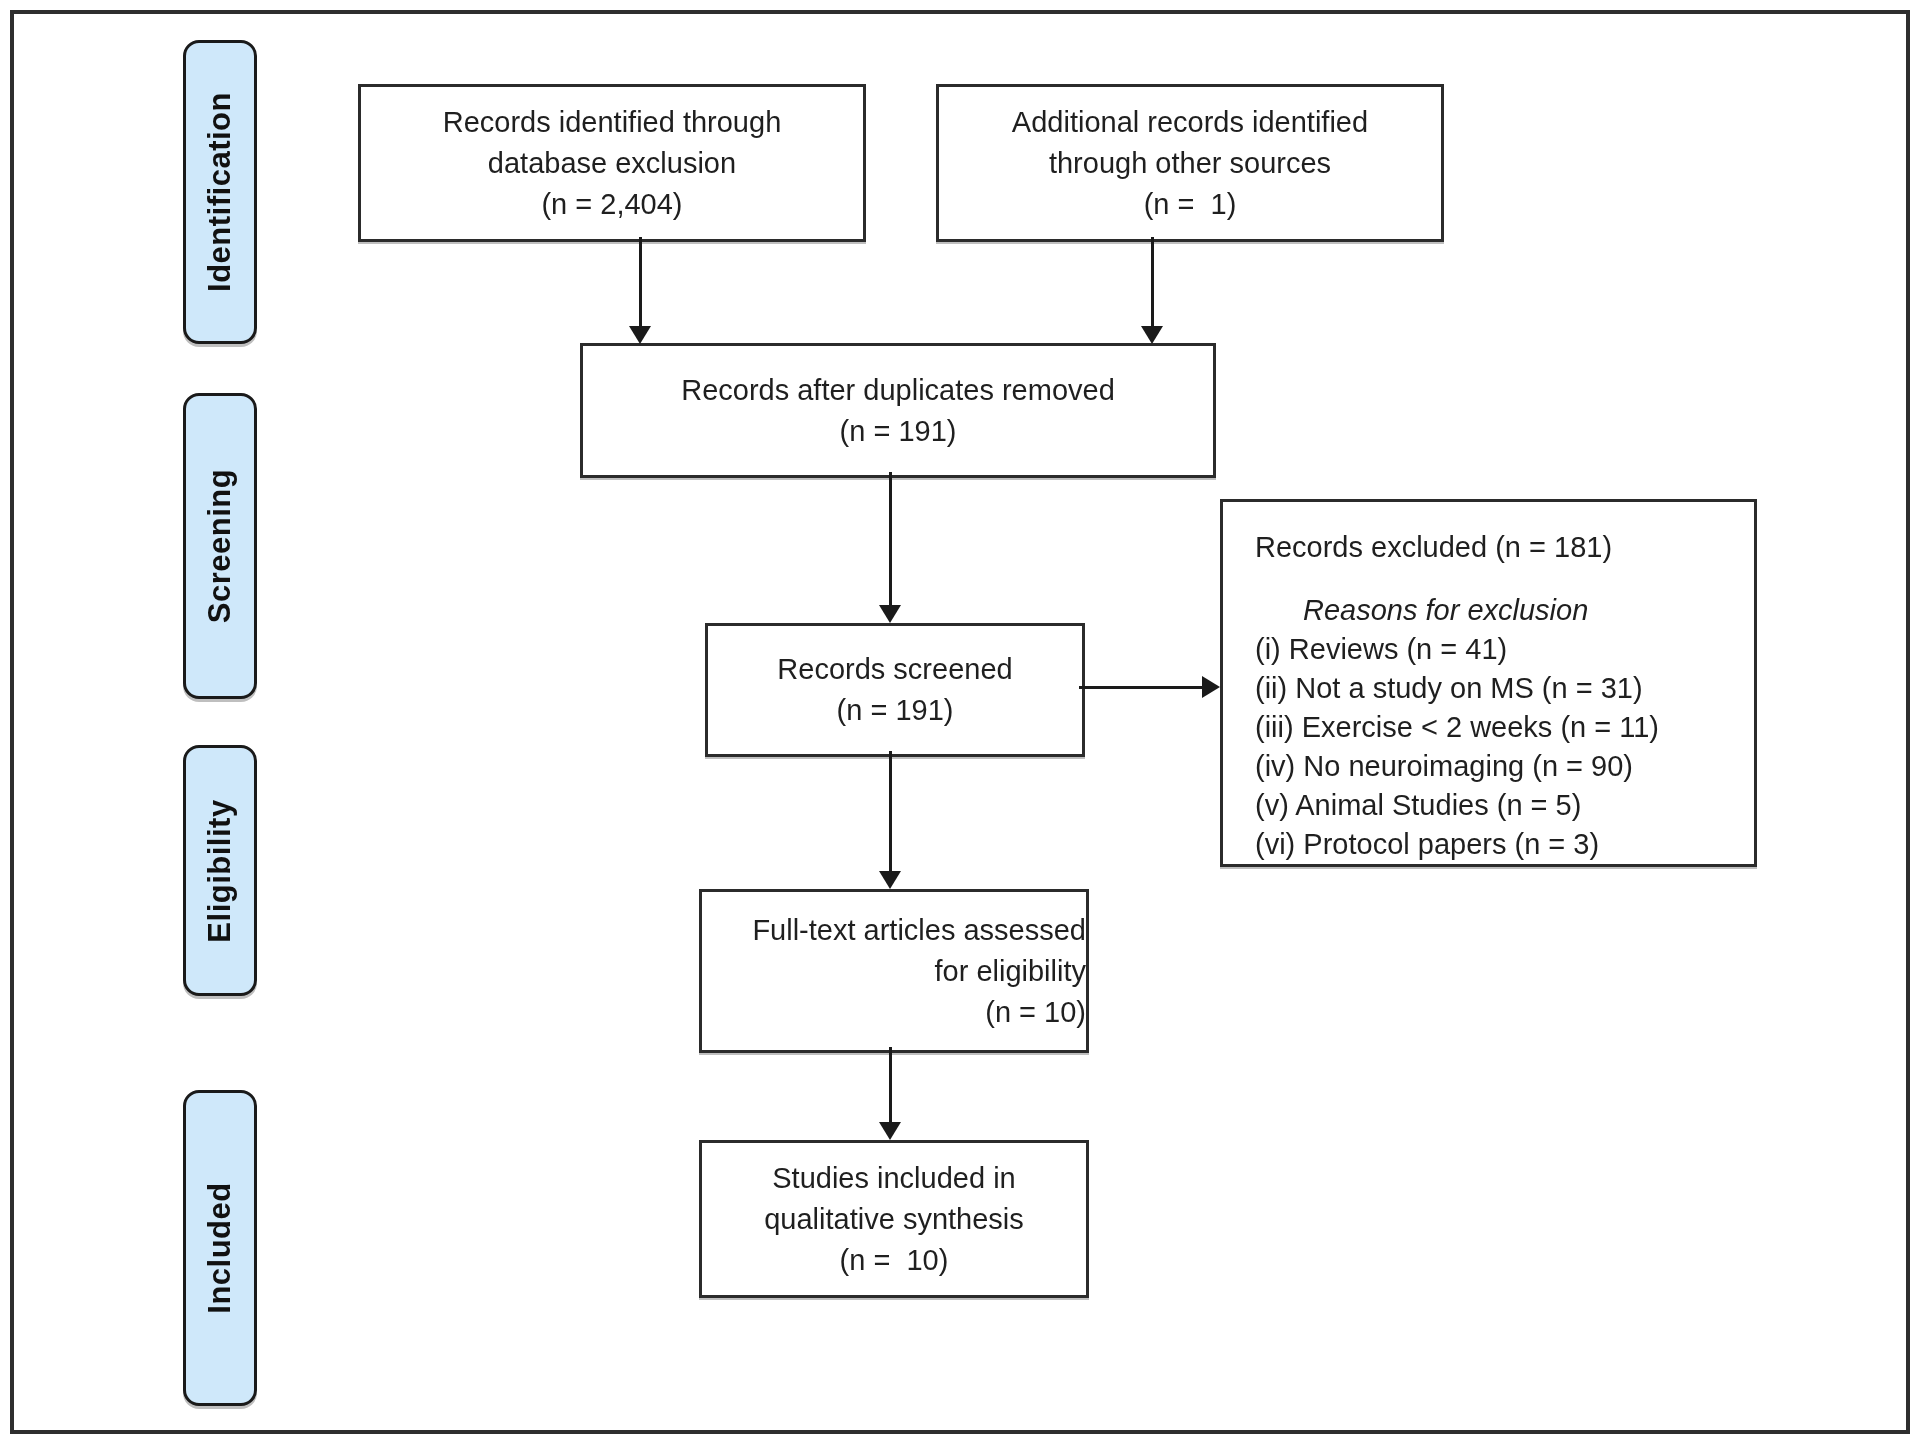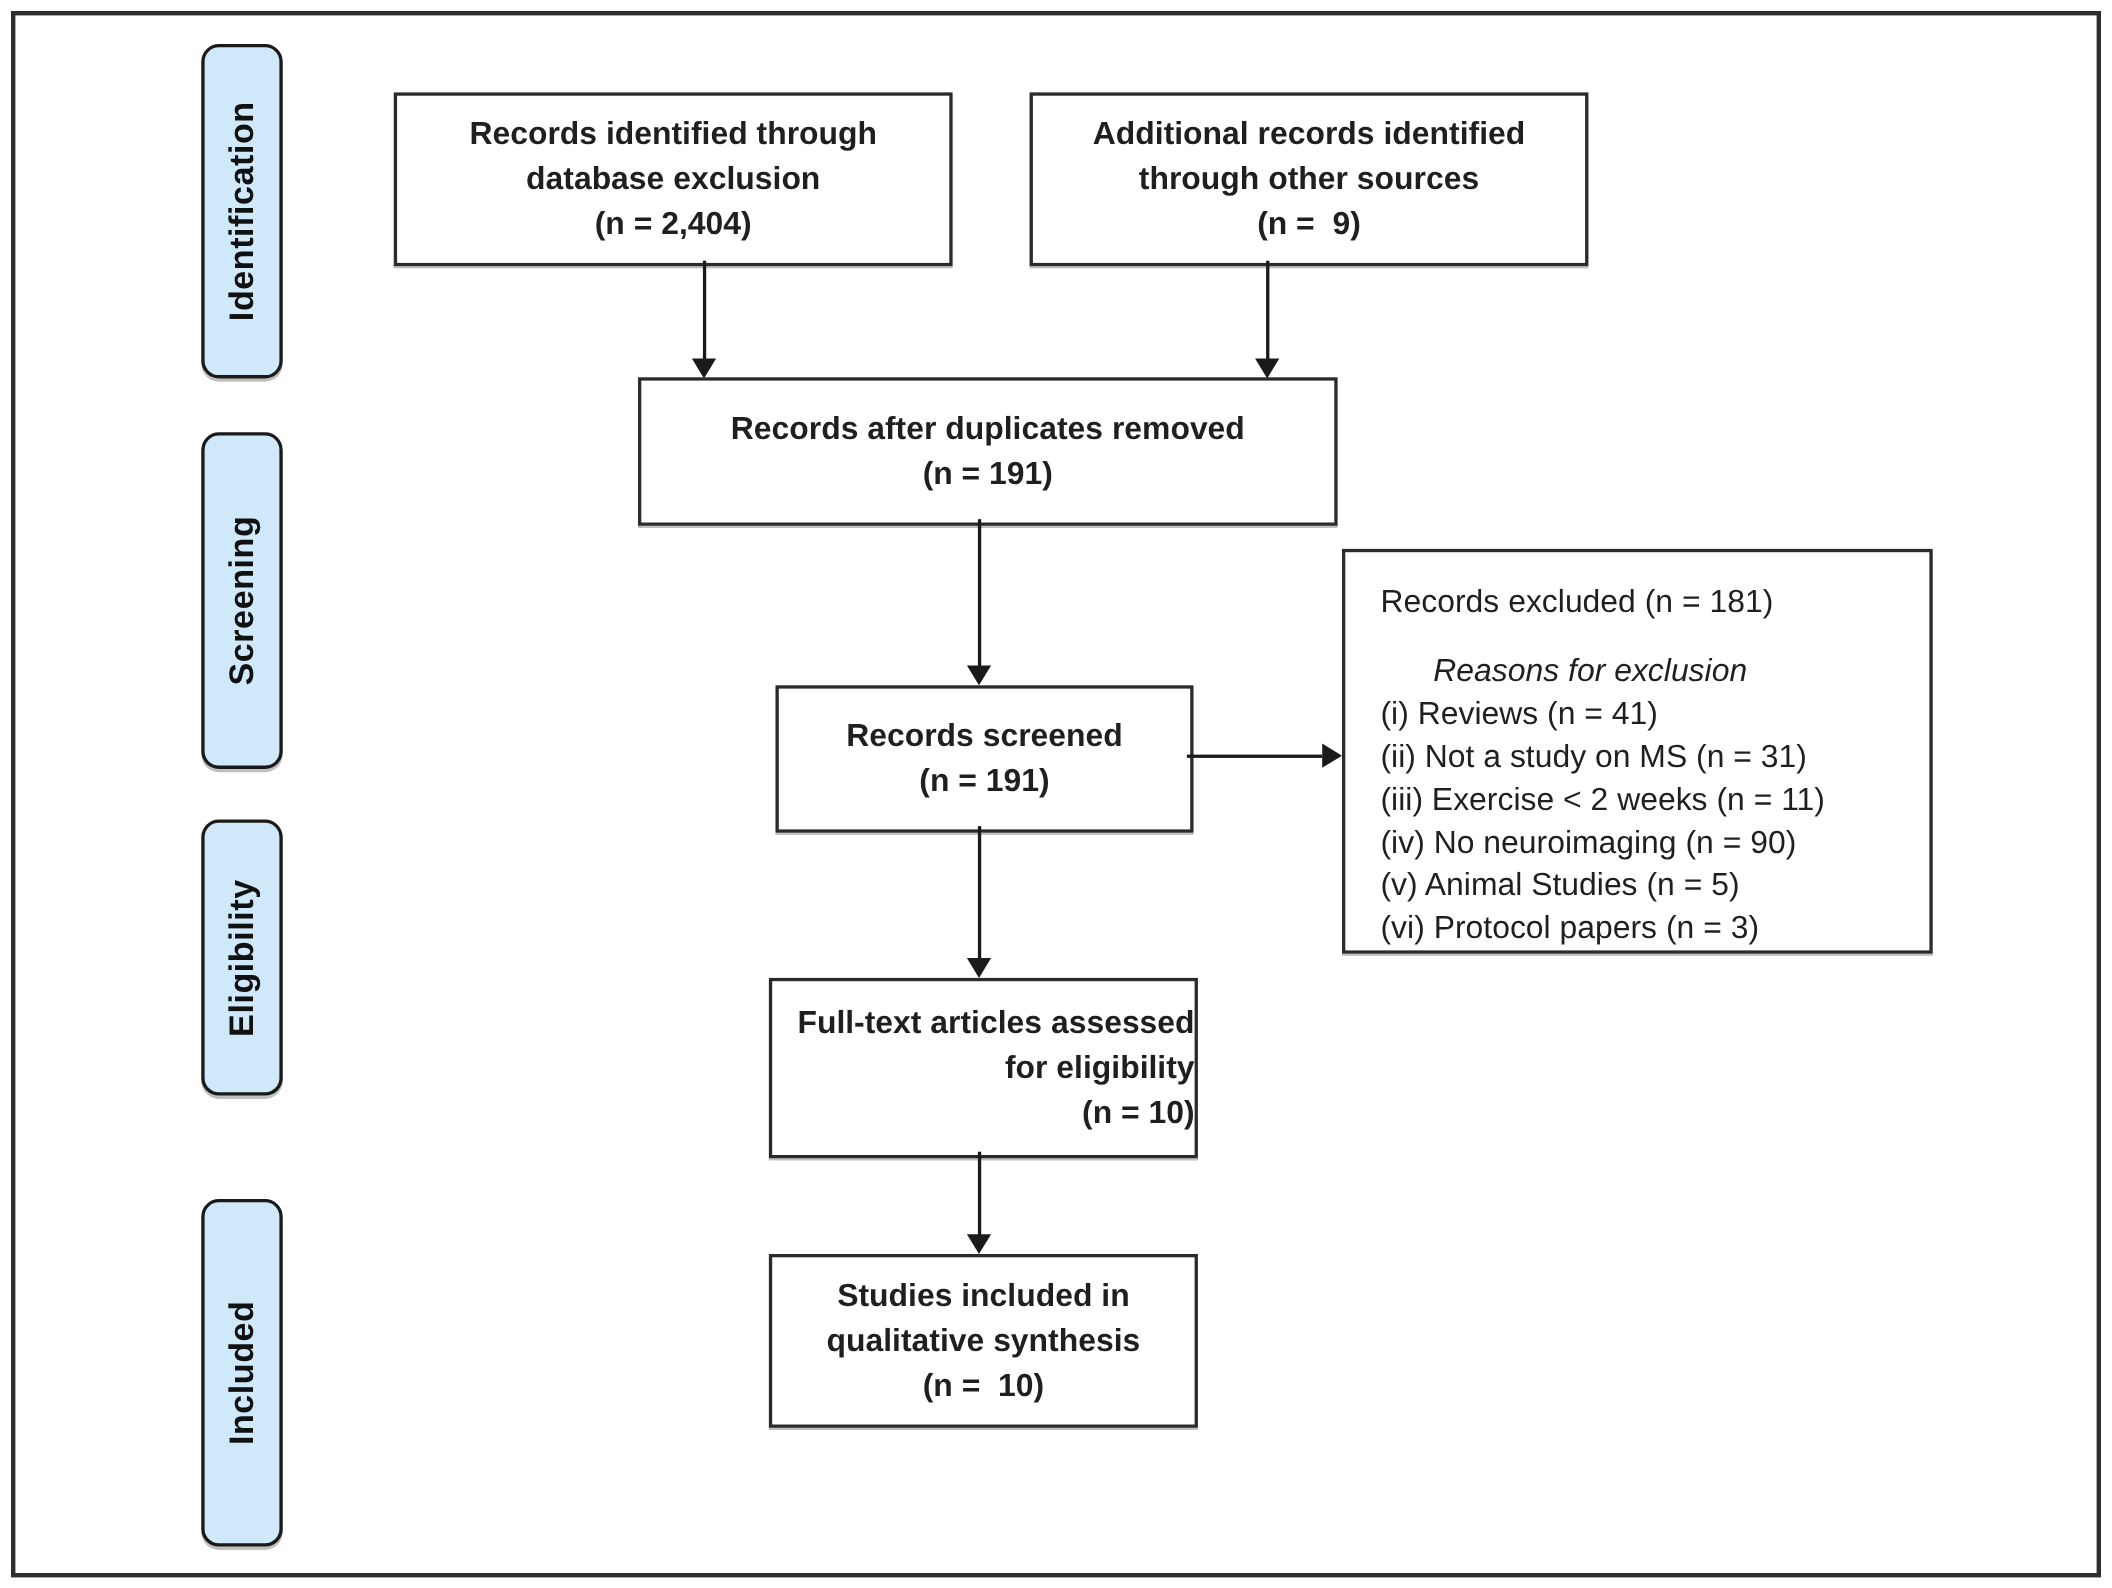--- a/index.html
+++ b/index.html
@@ -43,21 +43,21 @@
   .fbox{
     position:absolute;
     background:#ffffff;
     border:3px solid #2b2b2b;
     display:flex;flex-direction:column;
     align-items:center;justify-content:center;
     text-align:center;
     font-size:29px;line-height:41px;
     box-shadow:0 2px 0 rgba(0,0,0,0.25);
   }
-  .fbox .ln{white-space:pre-wrap;font-weight:bold;}
+  .fbox .ln{white-space:pre-wrap;}
   #box-identified{left:358px;top:84px;width:502px;height:152px;}
   #box-additional{left:936px;top:84px;width:502px;height:152px;}
   #box-dedup{left:580px;top:343px;width:630px;height:129px;}
   #box-screened{left:705px;top:623px;width:374px;height:128px;}
   #box-fulltext{left:699px;top:889px;width:384px;height:158px;align-items:flex-end;}
   #box-included-studies{left:699px;top:1140px;width:384px;height:152px;}
 
   #box-excluded{
     left:1220px;top:499px;width:537px;height:368px;
     align-items:flex-start;justify-content:flex-start;
@@ -106,21 +106,21 @@
   </div>
 
   <div class="fbox" id="box-identified">
     <span class="ln">Records identified through</span>
     <span class="ln">database exclusion</span>
     <span class="ln">(n = 2,404)</span>
   </div>
   <div class="fbox" id="box-additional">
     <span class="ln">Additional records identified</span>
     <span class="ln">through other sources</span>
-    <span class="ln">(n =  9)</span>
+    <span class="ln">(n =  1)</span>
   </div>
 
   <div class="fbox" id="box-dedup">
     <span class="ln">Records after duplicates removed</span>
     <span class="ln">(n = 191)</span>
   </div>
 
   <div class="fbox" id="box-screened">
     <span class="ln">Records screened</span>
     <span class="ln">(n = 191)</span>

